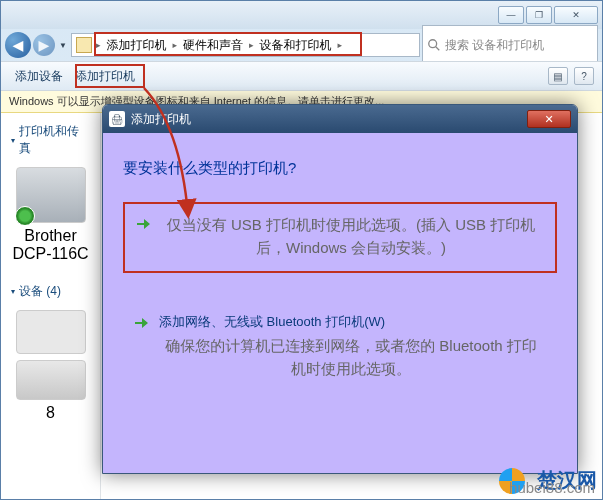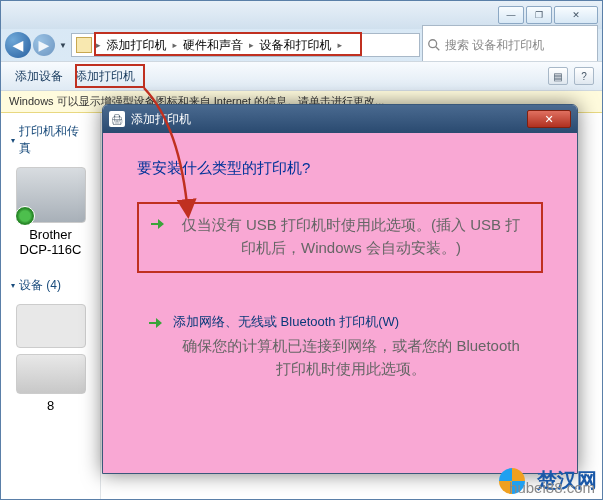--- a/index.html
+++ b/index.html
@@ -32,35 +32,35 @@
 .tb-icon { width: 20px; height: 18px; border: 1px solid #a8b8c8; background: linear-gradient(to bottom,#fff,#e0e8f0); border-radius: 2px; display:flex; align-items:center; justify-content:center; font-size:10px; color:#456;}
 
 
 .infobar { height: 22px; background: #fffbdd; border-bottom: 1px solid #e8d880; font-size: 11px; color: #333; padding: 4px 8px; display:flex; align-items:center;}
 
 
 .content { display: flex; height: calc(100% - 112px); background: #fff; }
 .sidebar { width: 100px; border-right: 1px solid #e0e4e8; padding: 6px 0; overflow: hidden; }
 .side-section-hdr { font-size: 12px; color: #1a4c7c; padding: 4px 10px; display: flex; align-items: center; gap: 4px; }
 .side-section-hdr .tri { font-size: 8px; }
-.device-item { text-align: center; padding: 6px 4px 10px; font-size: 13px; color: #000; }
+.device-item { text-align: center; padding: 6px 4px 10px; font-size: 16px; color: #000; }
 .device-thumb { width: 70px; height: 56px; margin: 0 auto 4px; background: #e8e8e8; border: 1px solid #ccc; border-radius: 4px; position: relative; display:flex; align-items:center; justify-content:center;}
 .device-thumb.printer { background: linear-gradient(to bottom,#d8dce0,#a8b0b8); }
 .device-thumb.printer::after { content:""; position:absolute; bottom:-4px; left:-2px; width:18px; height:18px; background:radial-gradient(circle,#4dbf4d 40%,#2a8a2a 60%); border-radius:50%; border:1px solid #fff;}
 .device-thumb.drive { background: linear-gradient(to bottom,#f0f0f0 0%,#d0d0d0 50%,#e8e8e8 100%); height:48px;}
 .device-thumb.camera { background: linear-gradient(to bottom,#e8e8e8,#c8c8c8); height:40px;}
 
 
 .dialog { position: absolute; left: 102px; top: 104px; width: 476px; height: 370px; background: #f0f0f0; border: 1px solid #3a587a; box-shadow: 0 0 20px rgba(0,0,0,.5); border-radius: 6px 6px 0 0; overflow: hidden; }
 .dlg-titlebar { height: 28px; background: linear-gradient(to bottom, #4a6a90 0%, #3a5a80 50%, #2a4a70 100%); display: flex; align-items: center; padding: 0 6px; color: #fff; font-size: 12px; }
 .dlg-titlebar .ico { width: 16px; height: 16px; background: #fff; border-radius: 2px; margin-right: 6px; display:flex; align-items:center; justify-content:center; font-size:10px; color:#456;}
 .dlg-titlebar .ctrls { margin-left: auto; display: flex; gap: 2px; }
 .dlg-btn { width: 28px; height: 18px; border-radius: 2px; background: linear-gradient(to bottom,#5a7aa0,#3a5a80); border:1px solid #2a4060; display:flex; align-items:center; justify-content:center; color:#fff; font-size:11px;}
 .dlg-btn.close { background: linear-gradient(to bottom,#e07060,#b03020); border-color:#802010; width:44px;}
-.dlg-body { background: #f9a8d4; height: calc(100% - 28px); padding: 26px 34px; }
+.dlg-body { background: #c4b5fd; height: calc(100% - 28px); padding: 26px 20px; }
 .dlg-heading { font-size: 15px; color: #003399; margin-bottom: 24px; }
 .option { padding: 10px 14px 12px 36px; position: relative; margin-bottom: 30px; }
 .option.boxed { border: 2px solid #c03020; }
 .option .arrow { position: absolute; left: 10px; top: 12px; width: 16px; height: 16px; }
 .option-title { font-size: 13px; color: #0a3a7a; margin-bottom: 4px; }
 .option-desc { font-size: 15px; color: #666; line-height: 1.5; text-align: center; }
 
 
 .callout-arrow { position: absolute; pointer-events: none; }
 .callout-arrow svg { overflow: visible; }

